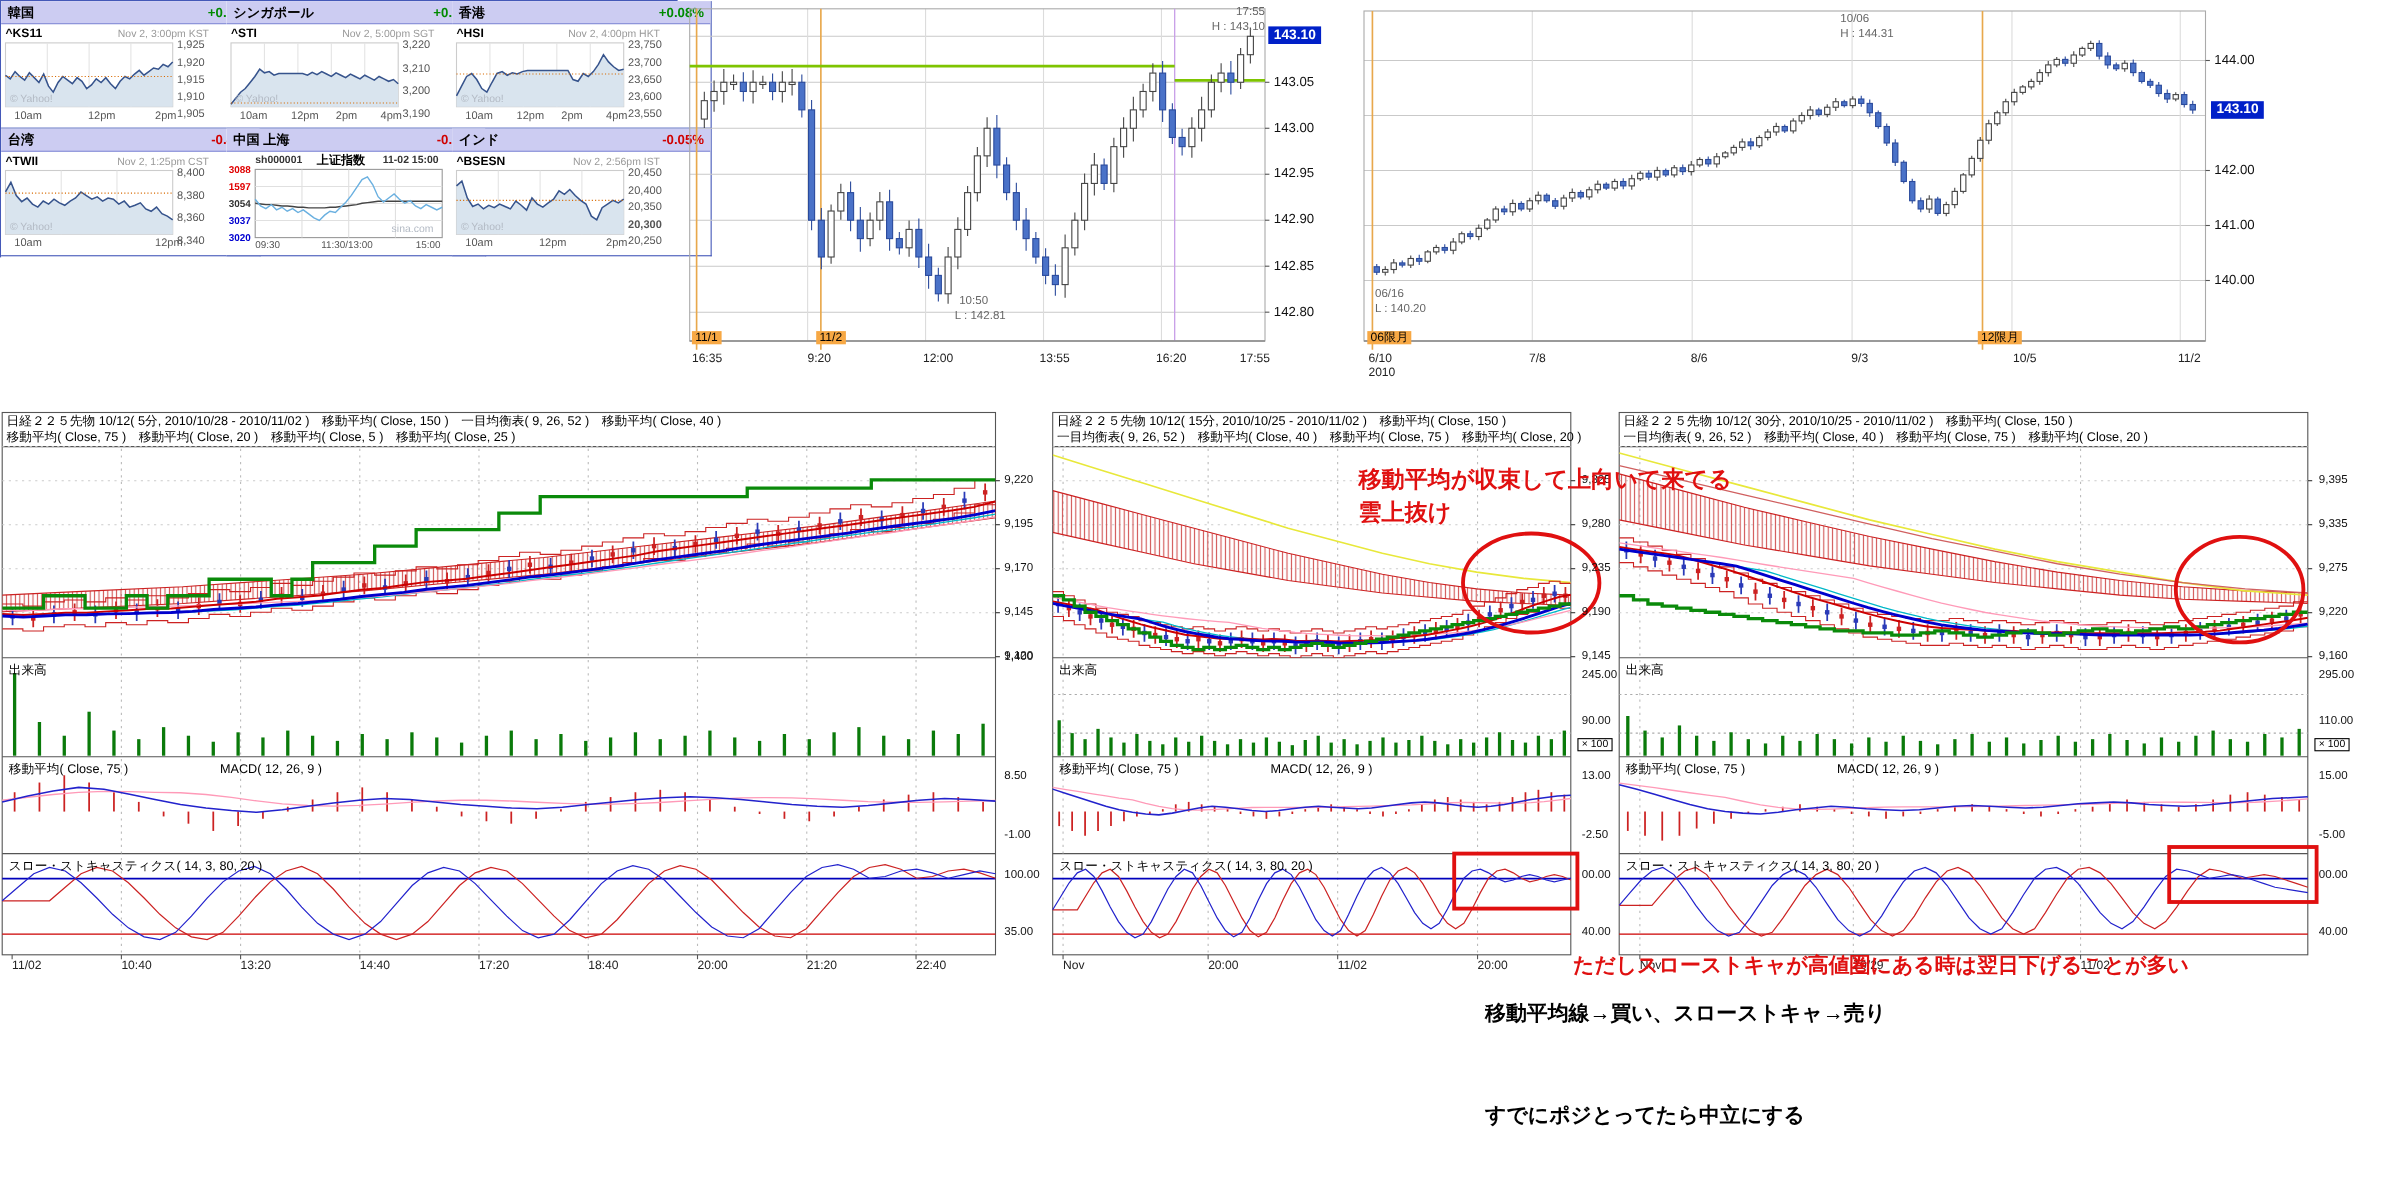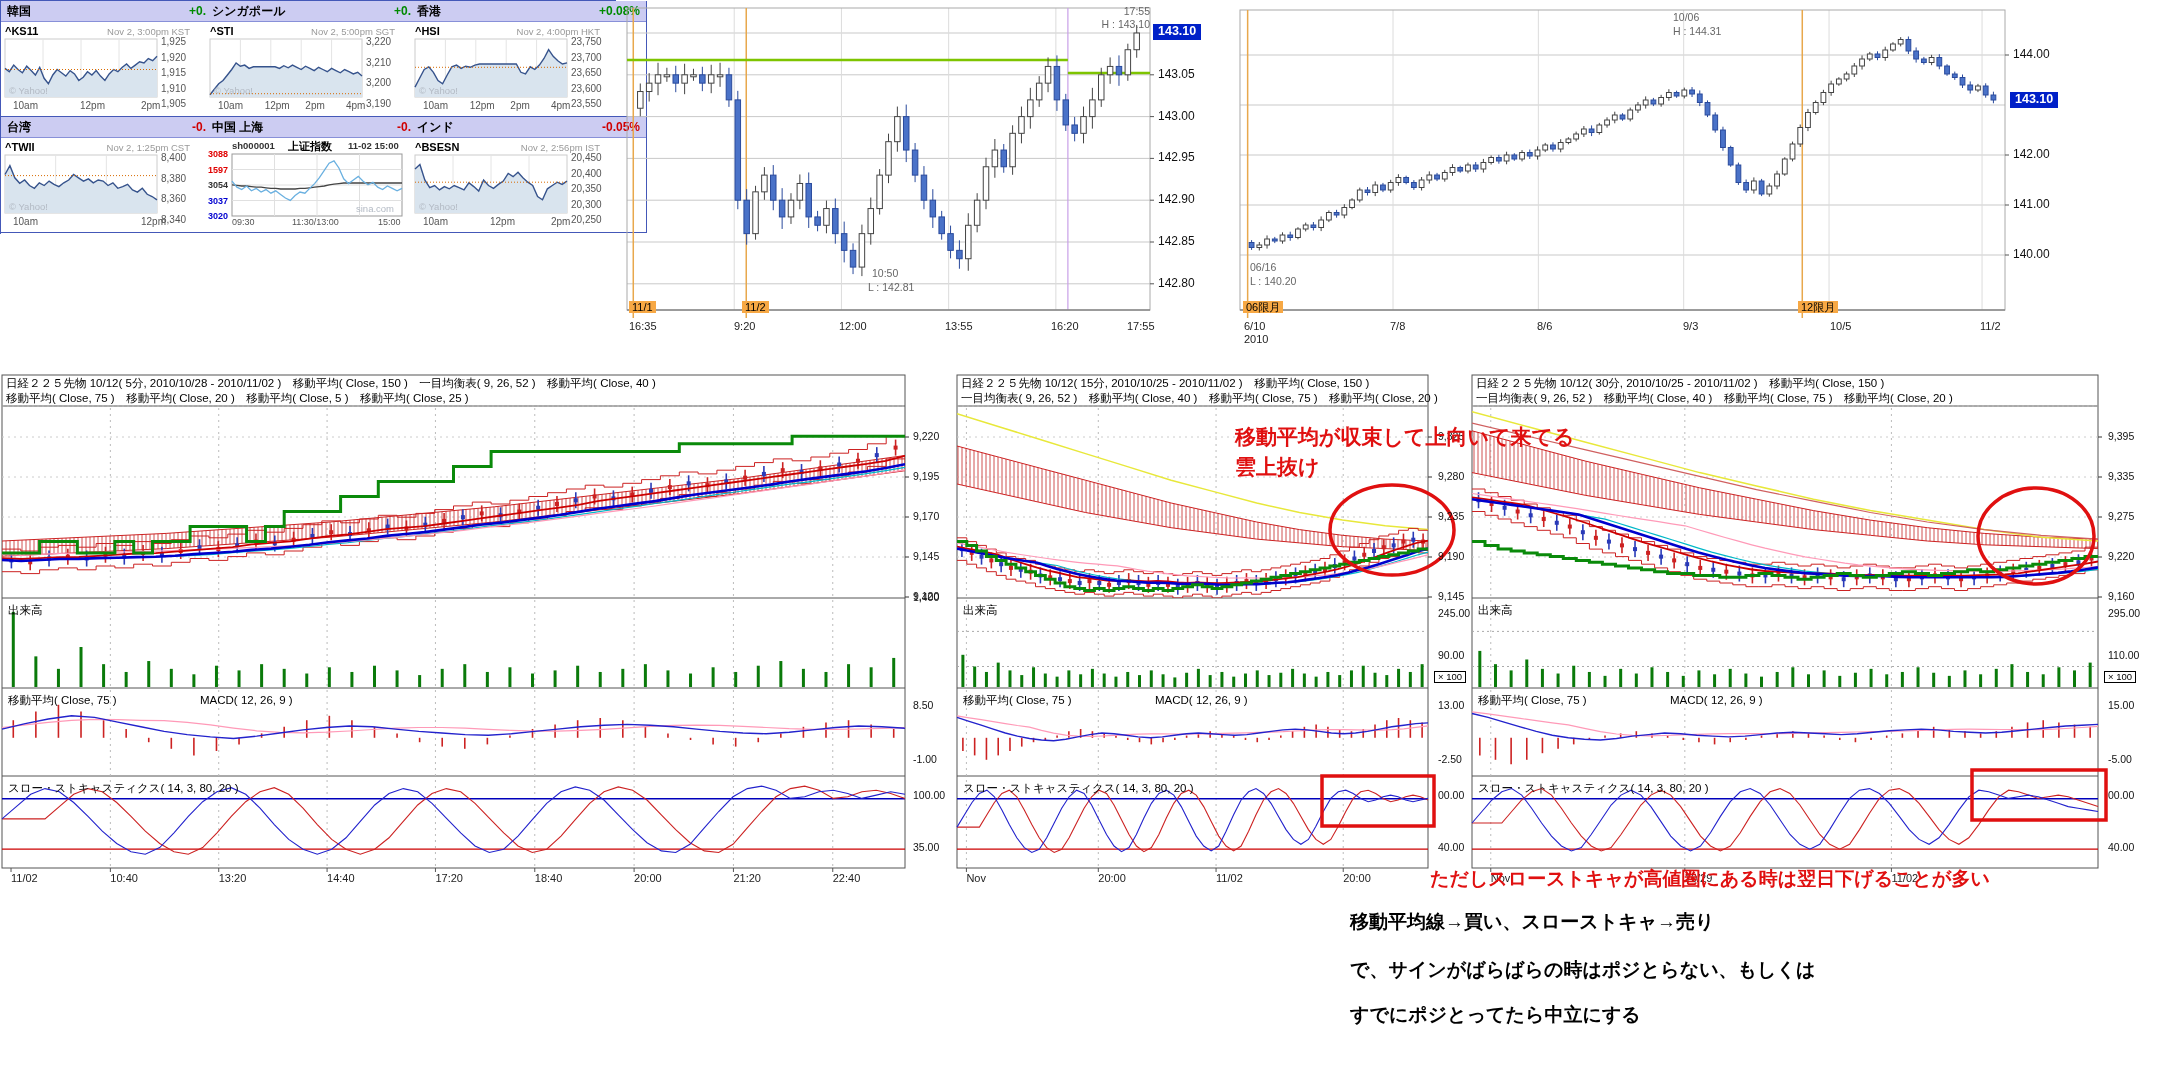--- a/index.html
+++ b/index.html
@@ -197,21 +197,21 @@
             <line x1="80" y1="17" x2="80" y2="75" stroke="#e4e4e4" stroke-width="1"></line>
             <line x1="118" y1="17" x2="118" y2="75" stroke="#e4e4e4" stroke-width="1"></line>
             <polyline points="4.0,31.0 8.9,26.6 13.8,42.0 18.7,49.7 23.6,47.5 28.5,51.9 33.4,48.6 38.3,50.8 43.2,47.5 48.1,49.7 53.0,51.9 57.9,44.8 62.8,48.6 67.7,53.0 72.6,42.0 77.5,47.5 82.5,50.3 87.4,46.4 92.3,43.1 97.2,35.4 102.1,38.7 107.0,34.3 111.9,39.8 116.8,44.2 121.7,47.5 126.6,58.5 131.5,61.8 136.4,50.8 141.3,47.5 146.2,44.2 151.1,46.4 156.0,43.1 156.0,75.0 4.0,75.0" fill="#d9e4ee" stroke="none" stroke-width="1"></polyline>
             <polyline points="4.0,31.0 8.9,26.6 13.8,42.0 18.7,49.7 23.6,47.5 28.5,51.9 33.4,48.6 38.3,50.8 43.2,47.5 48.1,49.7 53.0,51.9 57.9,44.8 62.8,48.6 67.7,53.0 72.6,42.0 77.5,47.5 82.5,50.3 87.4,46.4 92.3,43.1 97.2,35.4 102.1,38.7 107.0,34.3 111.9,39.8 116.8,44.2 121.7,47.5 126.6,58.5 131.5,61.8 136.4,50.8 141.3,47.5 146.2,44.2 151.1,46.4 156.0,43.1" fill="none" stroke="#36538c" stroke-width="1.4"></polyline>
             <line x1="4" y1="44.199999999999996" x2="156" y2="44.199999999999996" stroke="#d86a00" stroke-width="1" stroke-dasharray="1,2"></line>
           </svg>
           <div class="t wm" style="left: 8px; top: 64px;">© Yahoo!</div>
           <div class="t ylab" style="left: 160px; top: 14px;">20,450</div>
           <div class="t ylab" style="left: 160px; top: 29.5px;">20,400</div>
           <div class="t ylab" style="left: 160px; top: 45px;">20,350</div>
-          <div class="t ylab" style="left: 160px; top: 60.5px;">20,300</div>
+          <div class="t ylab" style="left: 160px; top: 60.5px; font-weight: bold;">20,300</div>
           <div class="t ylab" style="left: 160px; top: 76px;">20,250</div>
           <div class="t xlab" style="left: 12px; top: 78px;">10am</div>
           <div class="t xlab" style="left: 79px; top: 78px;">12pm</div>
           <div class="t xlab" style="left: 140px; top: 78px;">2pm</div>
         </div>
     </div>
     </div>
 
   <div id="mid" style="left: 627px; top: 0px; position: absolute; width: 580px; height: 340px;">
       <svg width="579" height="340" style="left: 0px; top: 0px;">
@@ -1363,16 +1363,15 @@
   <div class="t seclabel" style="left:1478px;top:782px">スロー・ストキャスティクス( 14, 3, 80, 20 )</div>
 
   <div class="t multbox" style="left:1434px;top:671px">× 100</div>
   <div class="t multbox" style="left:2104px;top:671px">× 100</div>
 
   <div class="t red-note" style="left:1235px;top:425px">移動平均が収束して上向いて来てる</div>
   <div class="t red-note" style="left:1235px;top:455px">雲上抜け</div>
   <div class="t red-note2" style="left:1430px;top:869px">ただしスローストキャが高値圏にある時は翌日下げることが多い</div>
 
   <div class="t black-note" style="left:1350px;top:912px">移動平均線→買い、スローストキャ→売り</div>
-  <div class="t black-note" style="left:1350px;top:960px">で、サインがばらばらの時はポジとらない、もしくは</div>
   <div class="t black-note" style="left:1350px;top:1005px">すでにポジとってたら中立にする</div>
 
 </div>
 
 </body></html>

